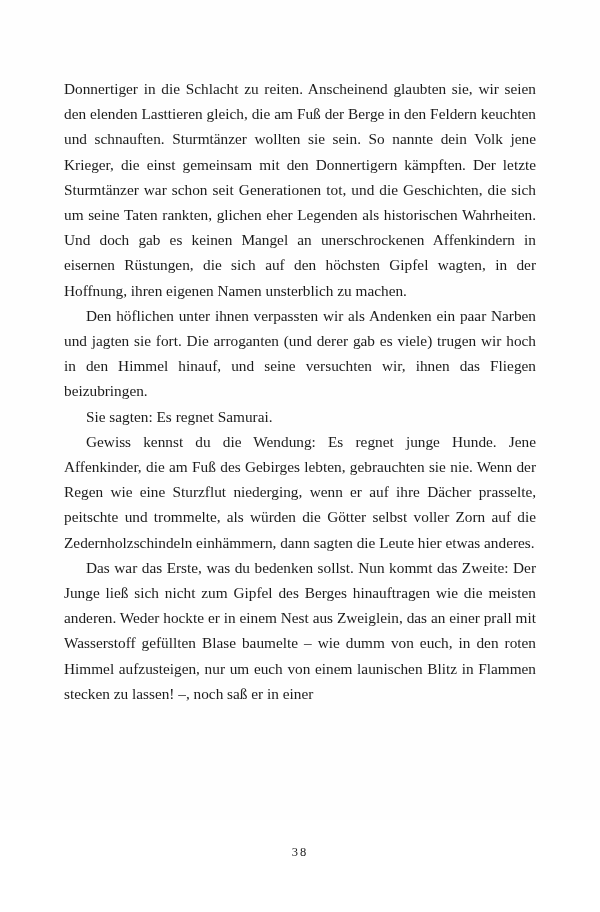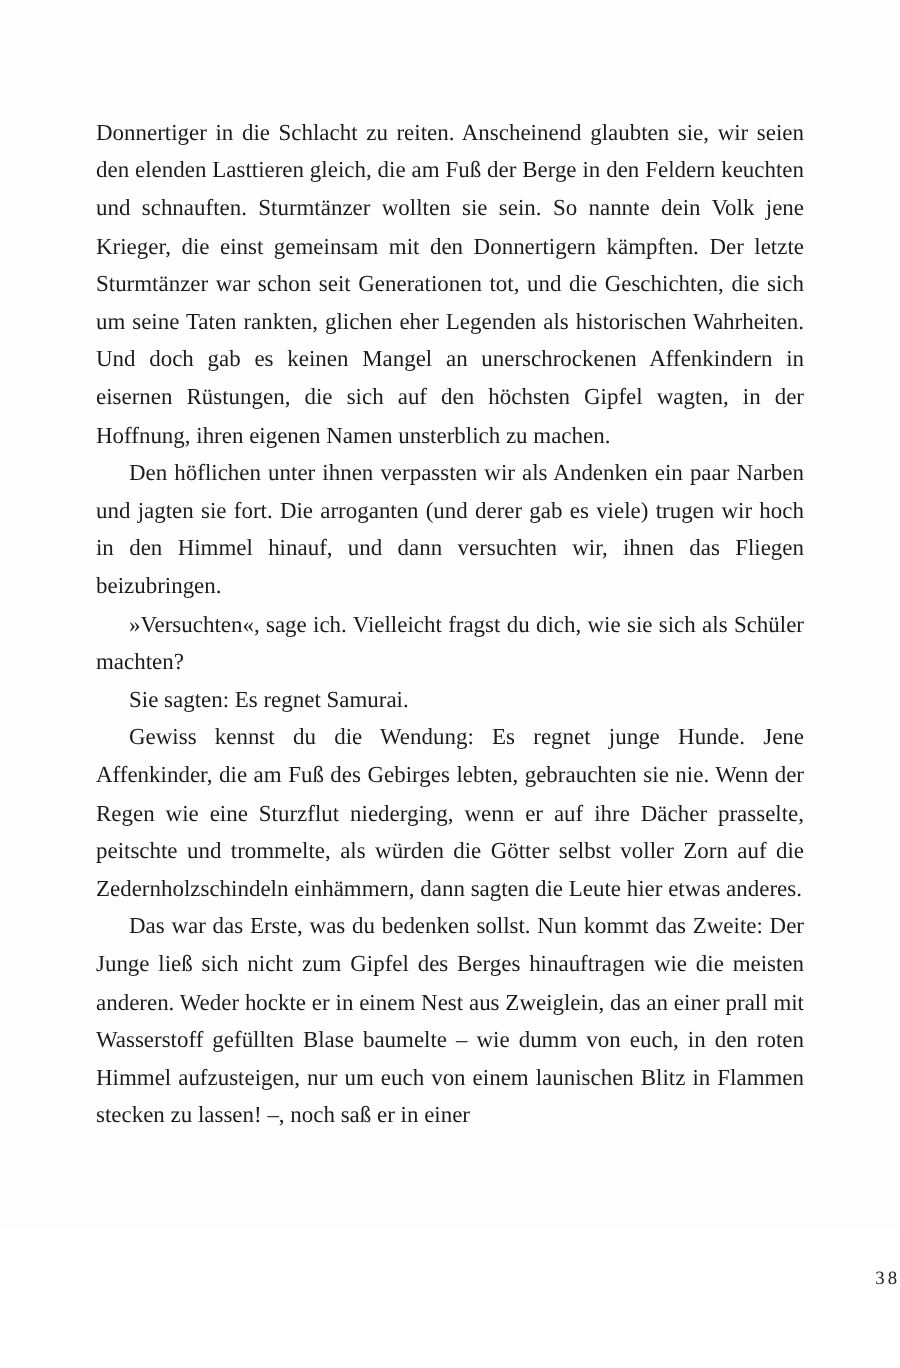--- a/index.html
+++ b/index.html
@@ -37,33 +37,32 @@
     color: #1b1b1b;
   }
   .para.indent {
     text-indent: 22px;
   }
   .page-number {
     position: absolute;
     left: 0;
     right: 0;
     top: 845px;
-    text-align: right;
+    text-align: center;
     font-size: 12.5px;
     letter-spacing: 2px;
     color: #1b1b1b;
     font-family: "Liberation Serif", serif;
   }
 </style>
 </head>
 <body>
 
 <div class="page">
   <div class="text-block">
     <p class="para">Donnertiger in die Schlacht zu reiten. Anscheinend glaubten sie, wir seien den elenden Lasttieren gleich, die am Fuß der Berge in den Feldern keuchten und schnauften. Sturmtänzer wollten sie sein. So nannte dein Volk jene Krieger, die einst gemeinsam mit den Donnertigern kämpften. Der letzte Sturmtänzer war schon seit Generationen tot, und die Geschichten, die sich um seine Taten rankten, glichen eher Legenden als historischen Wahrheiten. Und doch gab es keinen Mangel an unerschrockenen Affenkindern in eisernen Rüstungen, die sich auf den höchsten Gipfel wagten, in der Hoffnung, ihren eigenen Namen unsterblich zu machen.</p>
-    <p class="para indent">Den höflichen unter ihnen verpassten wir als Andenken ein paar Narben und jagten sie fort. Die arroganten (und derer gab es viele) trugen wir hoch in den Himmel hinauf, und dann versuchten wir, ihnen das Fliegen beizubringen.</p>
-    <p class="para indent">»Versuchten«, sage ich. Vielleicht fragst du dich, wie sie sich als Schüler machten?</p>
+    <p class="para indent">Den höflichen unter ihnen verpassten wir als Andenken ein paar Narben und jagten sie fort. Die arroganten (und derer gab es viele) trugen wir hoch in den Himmel hinauf, und seine versuchten wir, ihnen das Fliegen beizubringen.</p>
     <p class="para indent">Sie sagten: Es regnet Samurai.</p>
     <p class="para indent">Gewiss kennst du die Wendung: Es regnet junge Hunde. Jene Affenkinder, die am Fuß des Gebirges lebten, gebrauchten sie nie. Wenn der Regen wie eine Sturzflut niederging, wenn er auf ihre Dächer prasselte, peitschte und trommelte, als würden die Götter selbst voller Zorn auf die Zedernholzschindeln einhämmern, dann sagten die Leute hier etwas anderes.</p>
     <p class="para indent">Das war das Erste, was du bedenken sollst. Nun kommt das Zweite: Der Junge ließ sich nicht zum Gipfel des Berges hinauftragen wie die meisten anderen. Weder hockte er in einem Nest aus Zweiglein, das an einer prall mit Wasserstoff gefüllten Blase baumelte – wie dumm von euch, in den roten Himmel aufzusteigen, nur um euch von einem launischen Blitz in Flammen stecken zu lassen! –, noch saß er in einer</p>
   </div>
   <div class="page-number">38</div>
 </div>
 
 </body></html>

